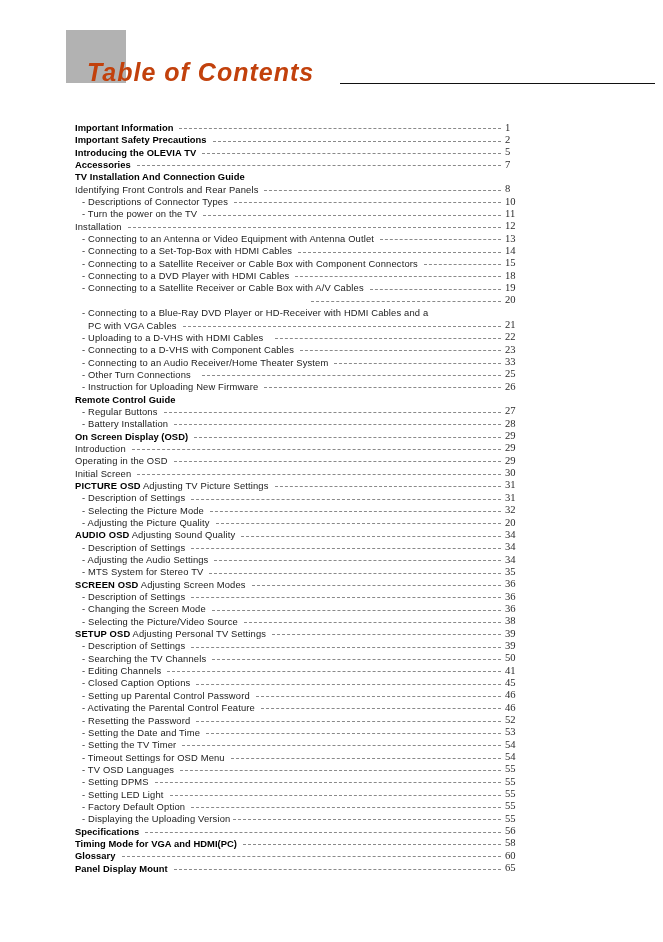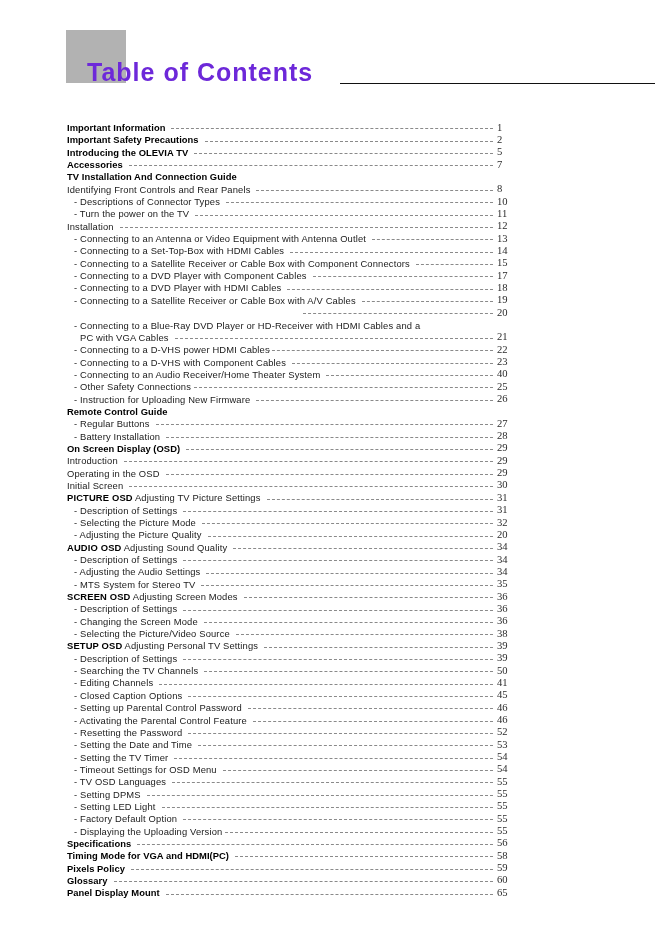--- a/index.html
+++ b/index.html
@@ -32,38 +32,39 @@
     width: 60px;
     height: 53px;
     background: #b2b2b2;
   }
   #page-title {
     position: absolute;
     left: 87px;
     top: 58px;
     font-size: 25px;
     font-weight: bold;
+    font-style: italic;
     letter-spacing: 1.0px;
-    color: #6d28d9;
+    color: #c2410c;
     white-space: nowrap;
     line-height: 28px;
   }
   #title-rule {
     position: absolute;
     left: 340px;
     top: 83px;
     width: 315px;
     height: 0;
     border-top: 1.6px solid #111111;
   }
 
   
   #toc {
     position: absolute;
-    left: 8px;
+    left: 16px;
     top: 122px;
     width: 576px;
   }
   .toc-row {
     position: relative;
     height: 12.35px;
     line-height: 12.35px;
     white-space: nowrap;
   }
   .toc-label {
@@ -171,25 +172,20 @@
       <div class="toc-label">- Connecting to a Set-Top-Box with HDMI Cables</div>
       <div class="toc-leader" style="left: 282px; right: auto; width: 203px;"></div>
       <div class="toc-page">14</div>
     </div>
     <div class="toc-row sub">
       <div class="toc-label">- Connecting to a Satellite Receiver or Cable Box with Component Connectors</div>
       <div class="toc-leader" style="left: 408px; right: auto; width: 77px;"></div>
       <div class="toc-page">15</div>
     </div>
     <div class="toc-row sub">
-      <div class="toc-label">- Connecting to a DVD Player with Component Cables</div>
-      <div class="toc-leader" style="left: 305px; right: auto; width: 180px;"></div>
-      <div class="toc-page">17</div>
-    </div>
-    <div class="toc-row sub">
       <div class="toc-label">- Connecting to a DVD Player with HDMI Cables</div>
       <div class="toc-leader" style="left: 279px; right: auto; width: 206px;"></div>
       <div class="toc-page">18</div>
     </div>
     <div class="toc-row sub">
       <div class="toc-label">- Connecting to a Satellite Receiver or Cable Box with A/V Cables</div>
       <div class="toc-leader" style="left: 354px; right: auto; width: 131px;"></div>
       <div class="toc-page">19</div>
     </div>
     <div class="toc-row sub">
@@ -198,36 +194,36 @@
     </div>
     <div class="toc-row sub nolead">
       <div class="toc-label">- Connecting to a Blue-Ray DVD Player or HD-Receiver with HDMI Cables and a</div>
     </div>
     <div class="toc-row cont">
       <div class="toc-label">PC with VGA Cables</div>
       <div class="toc-leader" style="left: 167px; right: auto; width: 318px;"></div>
       <div class="toc-page">21</div>
     </div>
     <div class="toc-row sub">
-      <div class="toc-label">- Connecting to a D-VHS power HDMI Cables</div>
+      <div class="toc-label">- Uploading to a D-VHS with HDMI Cables</div>
       <div class="toc-leader" style="left: 259px; right: auto; width: 226px;"></div>
       <div class="toc-page">22</div>
     </div>
     <div class="toc-row sub">
       <div class="toc-label">- Connecting to a D-VHS with Component Cables</div>
       <div class="toc-leader" style="left: 284px; right: auto; width: 201px;"></div>
       <div class="toc-page">23</div>
     </div>
     <div class="toc-row sub">
       <div class="toc-label">- Connecting to an Audio Receiver/Home Theater System</div>
       <div class="toc-leader" style="left: 318px; right: auto; width: 167px;"></div>
-      <div class="toc-page">40</div>
-    </div>
-    <div class="toc-row sub">
-      <div class="toc-label">- Other Safety Connections</div>
+      <div class="toc-page">33</div>
+    </div>
+    <div class="toc-row sub">
+      <div class="toc-label">- Other Turn Connections</div>
       <div class="toc-leader" style="left: 186px; right: auto; width: 299px;"></div>
       <div class="toc-page">25</div>
     </div>
     <div class="toc-row sub">
       <div class="toc-label">- Instruction for Uploading New Firmware</div>
       <div class="toc-leader" style="left: 248px; right: auto; width: 237px;"></div>
       <div class="toc-page">26</div>
     </div>
     <div class="toc-row nolead">
       <div class="toc-label bold">Remote Control Guide</div>
@@ -406,25 +402,20 @@
       <div class="toc-label bold">Specifications</div>
       <div class="toc-leader" style="left: 129px; right: auto; width: 356px;"></div>
       <div class="toc-page">56</div>
     </div>
     <div class="toc-row">
       <div class="toc-label bold">Timing Mode for VGA and HDMI(PC)</div>
       <div class="toc-leader" style="left: 227px; right: auto; width: 258px;"></div>
       <div class="toc-page">58</div>
     </div>
     <div class="toc-row">
-      <div class="toc-label bold">Pixels Policy</div>
-      <div class="toc-leader" style="left: 123px; right: auto; width: 362px;"></div>
-      <div class="toc-page">59</div>
-    </div>
-    <div class="toc-row">
       <div class="toc-label bold">Glossary</div>
       <div class="toc-leader" style="left: 106px; right: auto; width: 379px;"></div>
       <div class="toc-page">60</div>
     </div>
     <div class="toc-row">
       <div class="toc-label bold">Panel Display Mount</div>
       <div class="toc-leader" style="left: 158px; right: auto; width: 327px;"></div>
       <div class="toc-page">65</div>
     </div>
   </div>

